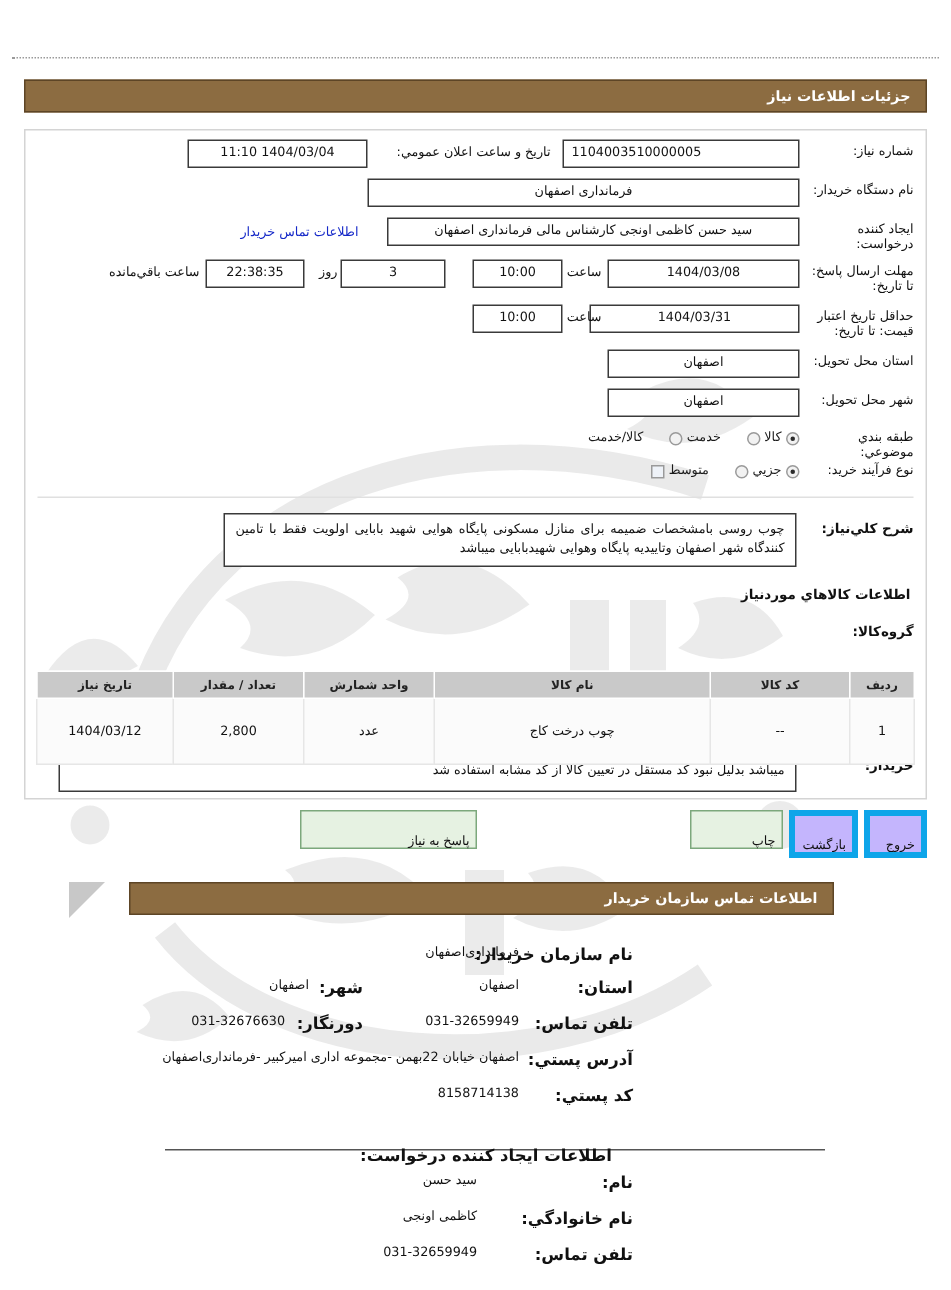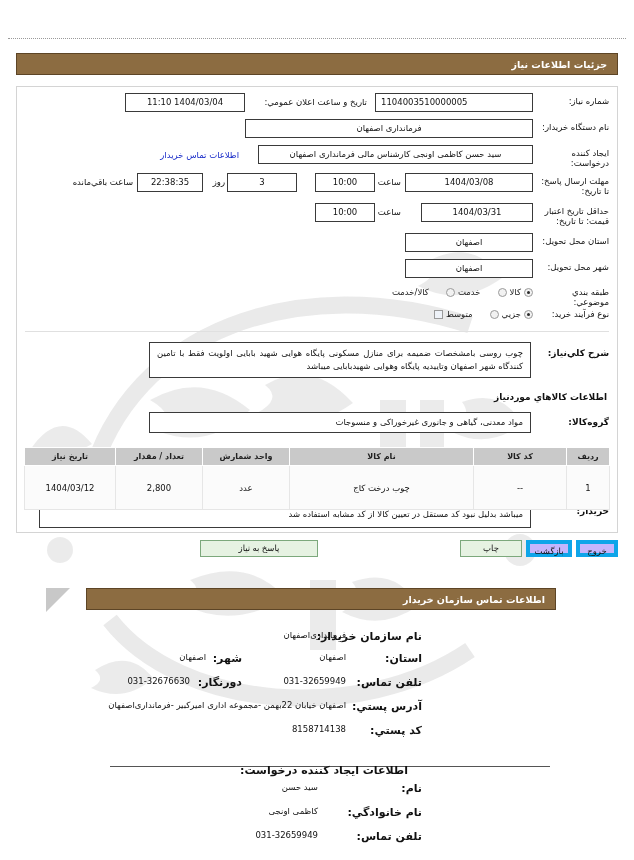--- a/index.html
+++ b/index.html
@@ -239,27 +239,27 @@
     width: 602px;
     height: 20px;
   }
   .btn {
     position: absolute;
     top: 0;
     height: 17px;
     line-height: 15px;
     box-sizing: border-box;
     font-size: 8.5px;
-    text-align: center;
+    text-align: right;
     border: 1px solid #7ca87c;
     background: #e6f2e2;
     color: #111;
     cursor: pointer;
     white-space: nowrap;
-    padding: 0 4px;
+    padding: 12px 4px;
   }
   .btn.red {
     border: 4px solid #0ea5e9;
     background: #c4b5fd;
   }
 
   
   .contact {
     position: absolute;
     left: 16px; top: 630px;
@@ -346,21 +346,21 @@
         <div class="inl" style="right:216px;">ساعت</div>
         <div class="fld ctr" style="right:242px; width:60px;">10:00</div>
         <div class="fld ctr" style="right:320px; width:70px;">3</div>
         <div class="inl" style="right:392px;">روز</div>
         <div class="fld ctr" style="right:414px; width:66px;">22:38:35</div>
         <div class="inl" style="right:484px;">ساعت باقي‌مانده</div>
       </div>
 
       <div class="row" style="min-height:26px;">
         <div class="lbl">حداقل تاريخ اعتبار قيمت: تا تاريخ:</div>
-        <div class="fld ctr" style="right:84px; width:112px;">1404/03/31</div>
+        <div class="fld ctr" style="right:84px; width:140px;">1404/03/31</div>
         <div class="inl" style="right:216px;">ساعت</div>
         <div class="fld ctr" style="right:242px; width:60px;">10:00</div>
       </div>
 
       <div class="row">
         <div class="lbl">استان محل تحويل:</div>
         <div class="fld ctr" style="right:84px; width:128px;">اصفهان</div>
       </div>
 
       <div class="row">
@@ -394,21 +394,20 @@
       <div class="divider" style="top:244px;"></div>
 
     </div>
 
     <div class="lbl b" style="top:261px; width:74px;">شرح کلي‌نياز:</div>
     <div class="ta" style="right:86px; top:255px; width:382px; height:36px;">چوب روسی بامشخصات ضميمه برای منازل مسکونی پایگاه هوایی شهید بابایی اولویت فقط با تامين کنندگاه شهر اصفهان وتاییدیه پایگاه وهوایی شهیدبابایی میباشد</div>
 
     <div class="sectlabel" style="right:10px; top:305px;">اطلاعات کالاهاي موردنياز</div>
 
     <div class="lbl b" style="top:330px; width:74px;">گروه‌کالا:</div>
-    <div class="ta" style="right:86px; top:325px; width:382px; height:21px; padding-top:3px;">مواد معدنی، گیاهی و جانوری غیرخوراکی و منسوجات</div>
 
     <div class="lbl b" style="top:409px; width:74px;">توضيحات خريدار:</div>
     <div class="ta" style="right:86px; top:403px; width:492px; height:38px;">تامين کننده گان حتما باید مورد تایید پایگاه هوایی شهید بابایی باشد پرداخت پس از تایید معاون فنی وعمرانی فرمانداری به صورت نقدی ميباشد  بدليل نبود کد مستقل در  تعيين کالا از کد مشابه استفاده شد</div>
   </div>
 
   <table class="goods">
     <thead>
       <tr>
         <th style="width:34px;">رديف</th>
         <th style="width:84px;">کد کالا</th>

